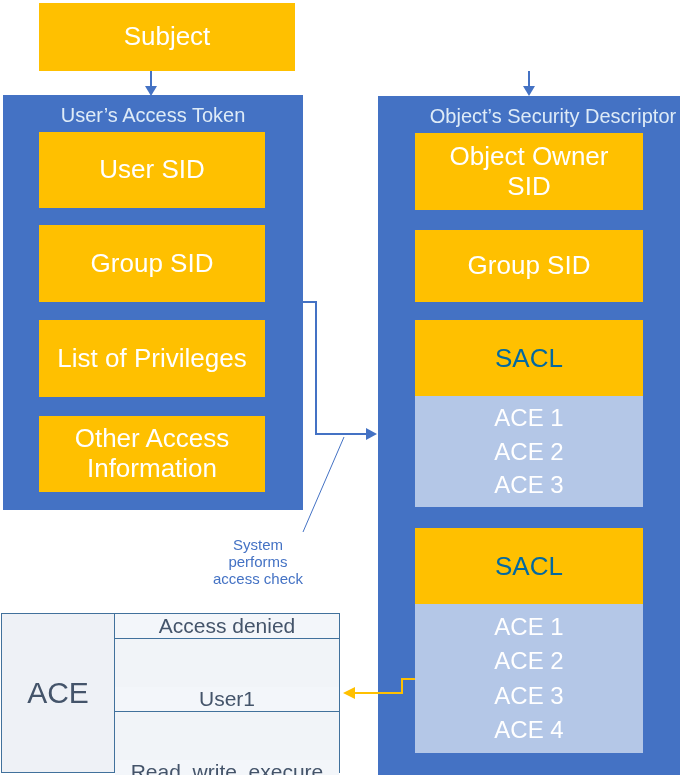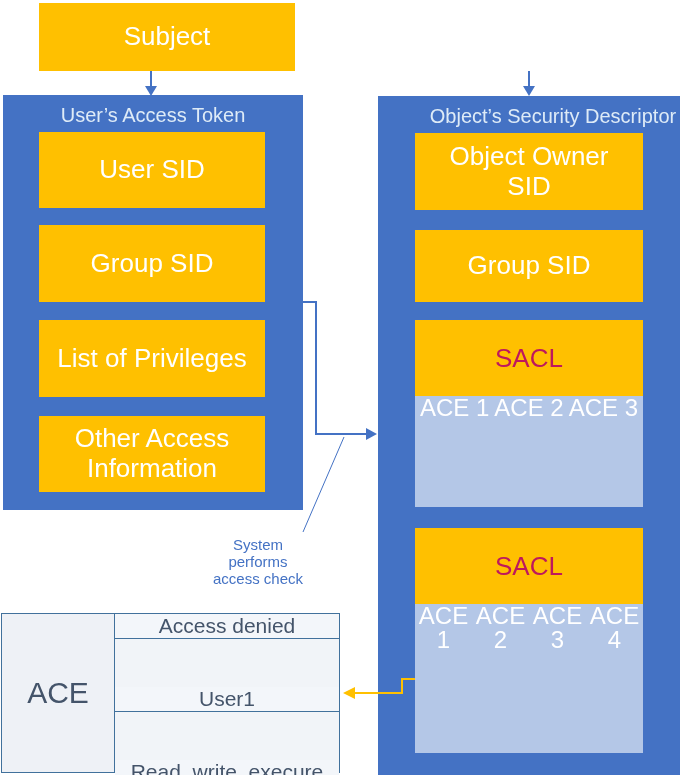--- a/index.html
+++ b/index.html
@@ -48,33 +48,33 @@
     text-align: center;
     font-size: 26px;
     line-height: 1.15;
     padding: 0 10px;
     box-sizing: border-box;
   }
   .container.right .inner { left: 37px; width: 228px; }
   .acl-block { position: absolute; left: 37px; width: 228px; }
   .acl-header {
     background: #FFC000;
-    color: #be185d;
+    color: #0369a1;
     height: 76px;
     display: flex;
     align-items: center;
     justify-content: center;
     font-size: 26px;
     text-align: center;
   }
   .acl-entries {
     background: #B4C7E7;
     color: #ffffff;
     display: flex;
-    flex-direction: row;
+    flex-direction: column;
     justify-content: space-evenly;
     text-align: center;
     font-size: 24px;
   }
   .acl-entries .entry { line-height: 1; }
   .sacl .acl-entries { height: 111px; }
   .dacl .acl-entries { height: 149px; }
   .annotation {
     position: absolute;
     left: 203px;

